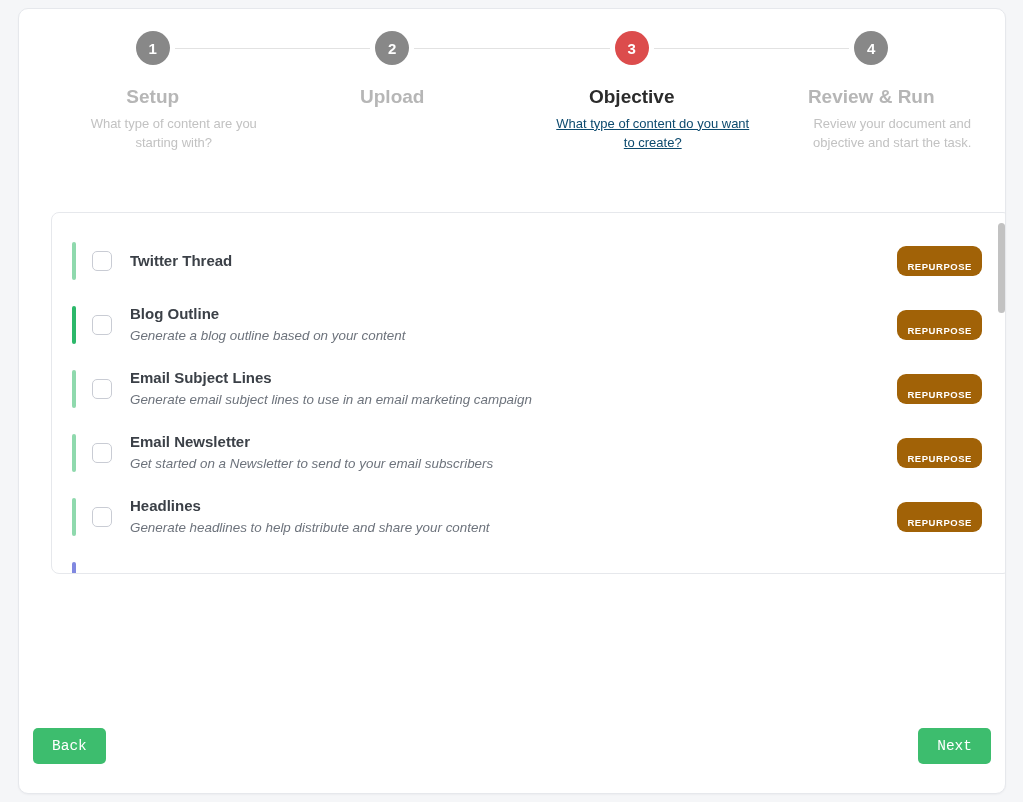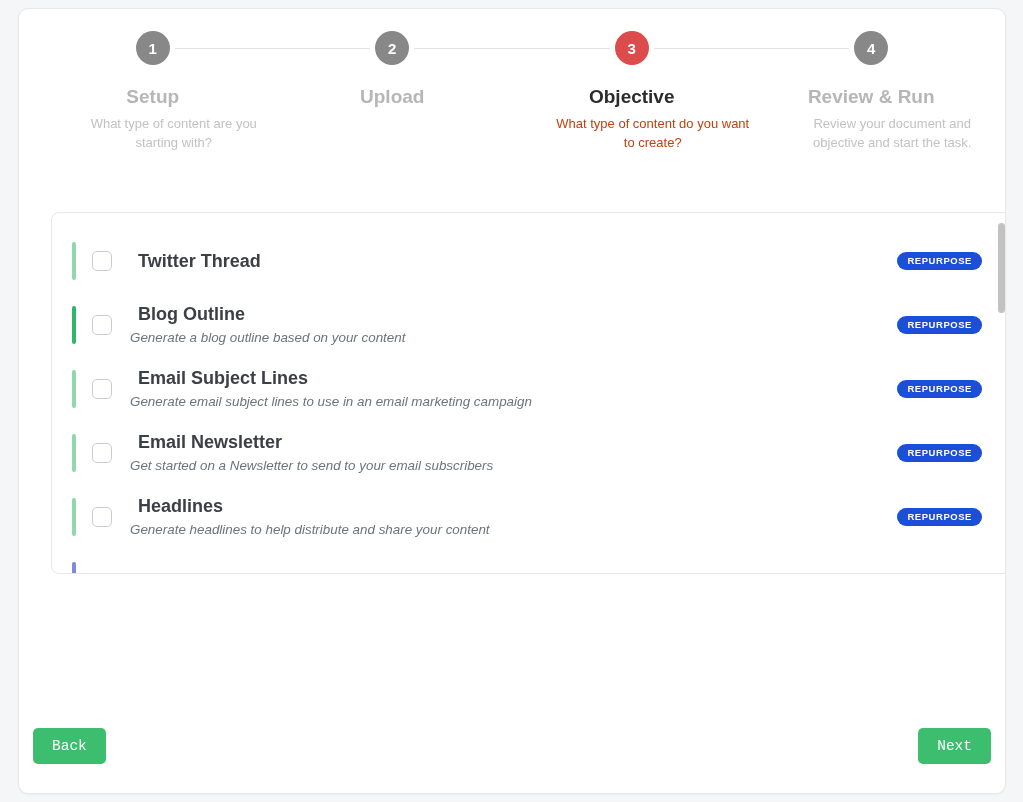--- a/index.html
+++ b/index.html
@@ -66,21 +66,21 @@
   }
   .step.is-active .step-title { color: #2b2b2b; }
   .step-desc {
     margin-top: 5px;
     font-size: 13px;
     color: #c2c2c2;
     line-height: 1.5;
     max-width: 205px;
     margin-left: 42px;
   }
-  .step.is-active .step-desc { color: #c2410c; }
+  .step.is-active .step-desc { color: #0c4a6e; text-decoration: underline; }
 
   
   .list-wrap {
     position: absolute;
     left: 32px; top: 203px;
     width: 960px; height: 362px;
     background: #ffffff;
     border: 1px solid #e6e8ec;
     border-radius: 8px;
     overflow: hidden;
@@ -110,41 +110,40 @@
     border-radius: 5px;
     background: #ffffff;
     flex: 0 0 20px;
   }
   .obj-text {
     margin-left: 18px;
     flex: 1 1 auto;
     min-width: 0;
   }
   .obj-title {
-    font-size: 18px;
+    font-size: 15px;
     font-weight: bold;
     color: #3b4047;
     line-height: 1.35;
-    margin-left: 8px;
   }
   .obj-sub {
     font-size: 13.4px;
     font-style: italic;
     color: #6d737c;
     line-height: 1.45;
     margin-top: 2px;
   }
   .obj-badge {
     flex: 0 0 auto;
-    background: #1d4ed8;
+    background: #a16207;
     color: #ffffff;
     font-size: 9.5px;
     font-weight: bold;
     letter-spacing: 0.55px;
-    padding: 4px 10px 4px 10px;
+    padding: 16px 10px 4px 10px;
     border-radius: 9px;
     line-height: 1;
     text-transform: uppercase;
   }
   .scroll-track {
     position: absolute;
     top: 10px; right: 5px;
     width: 7px; height: 342px;
   }
   .scroll-thumb {

